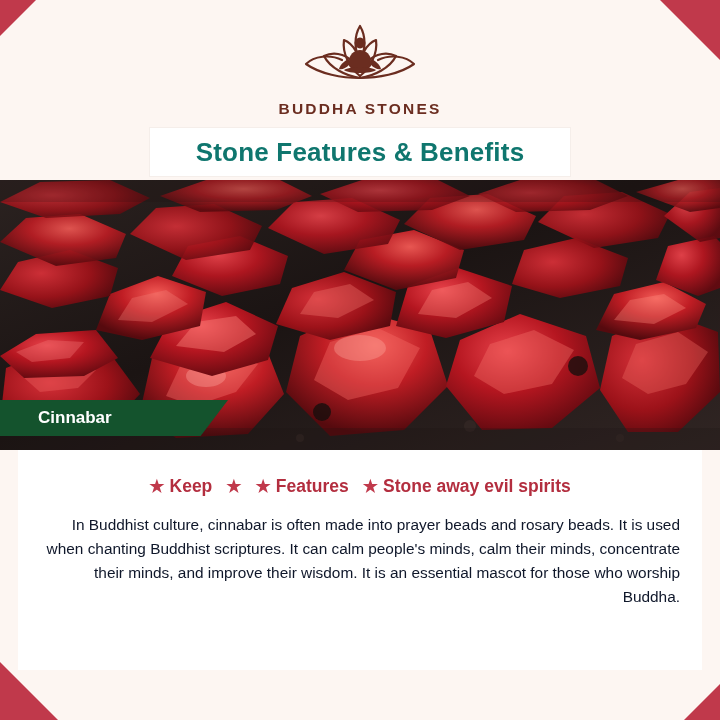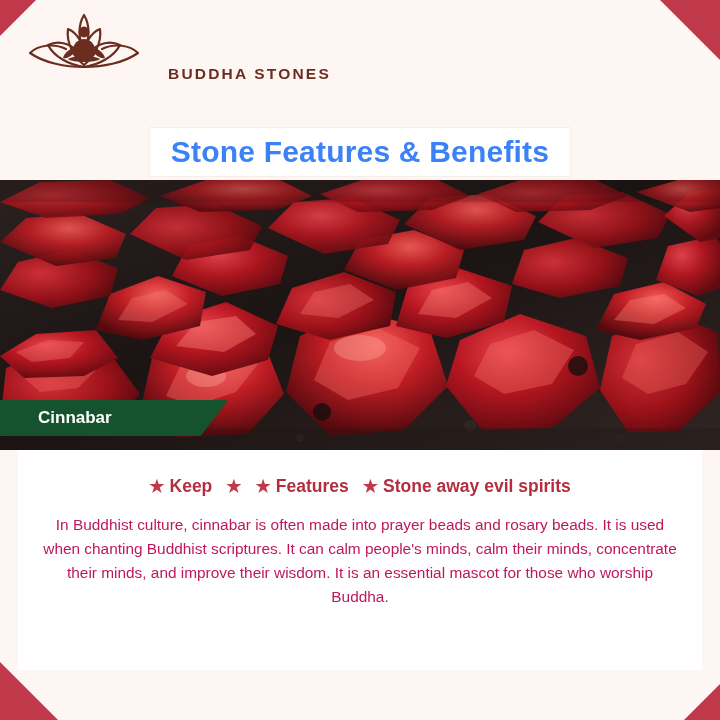--- a/index.html
+++ b/index.html
@@ -43,24 +43,24 @@
     position: absolute;
     bottom: 0; right: 0;
     width: 0; height: 0;
     border-bottom: 36px solid #c0394b;
     border-left: 36px solid transparent;
   }
 
   
   .logo-block {
     position: absolute;
-    top: 5px; left: 0; right: 0;
-    display: flex;
-    flex-direction: row;
-    align-items: flex-end;
+    top: 16px; left: 0; right: 0;
+    display: flex;
+    flex-direction: column;
+    align-items: center;
   }
   .logo-mark { width: 168px; height: 78px; display: block; }
   .brand-name {
     margin-top: 6px;
     font-size: 15.5px;
     letter-spacing: 2.2px;
     color: #6b2d20;
     font-weight: 700;
   }
 
@@ -69,23 +69,23 @@
     position: absolute;
     top: 128px; left: 150px;
     width: 420px; height: 48px;
     background: #ffffff;
     display: flex;
     align-items: center;
     justify-content: center;
     box-shadow: 0 0 0 1px rgba(0,0,0,0.03);
   }
   .title-banner .title-text {
-    font-size: 30px;
+    font-size: 26px;
     font-weight: 700;
-    color: #3b82f6;
+    color: #0f766e;
     letter-spacing: 0.2px;
     white-space: nowrap;
   }
 
   
   .photo-band {
     position: absolute;
     top: 180px; left: 0;
     width: 720px; height: 270px;
     overflow: hidden;
@@ -136,22 +136,22 @@
     white-space: nowrap;
   }
   .benefit .star-icon {
     color: #c0394b;
     font-size: 17px;
     line-height: 1;
   }
   .description {
     font-size: 15.4px;
     line-height: 1.55;
-    color: #be185d;
-    text-align: center;
+    color: #0f172a;
+    text-align: right;
   }
 </style>
 </head>
 <body>
 
 <div class="page">
 
   <div class="corner-tl"></div>
   <div class="corner-tr"></div>
   <div class="corner-bl"></div>

